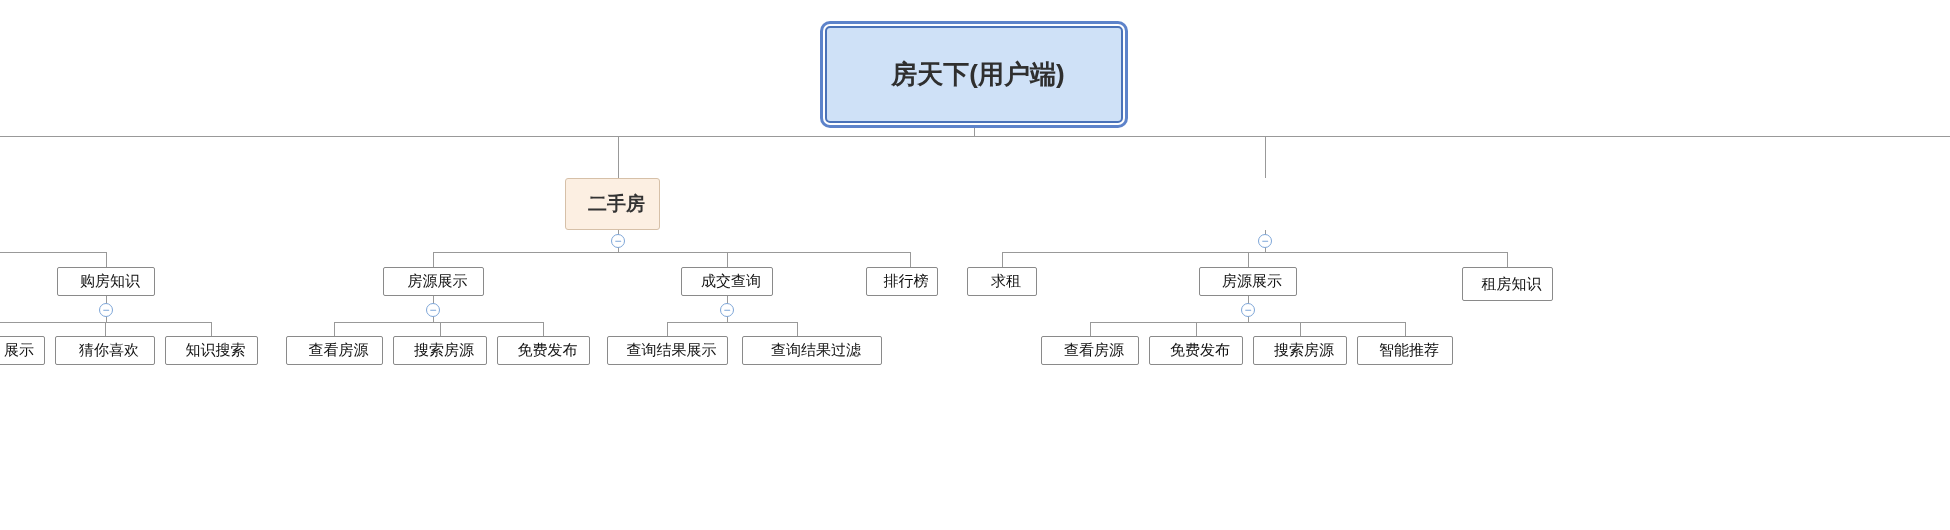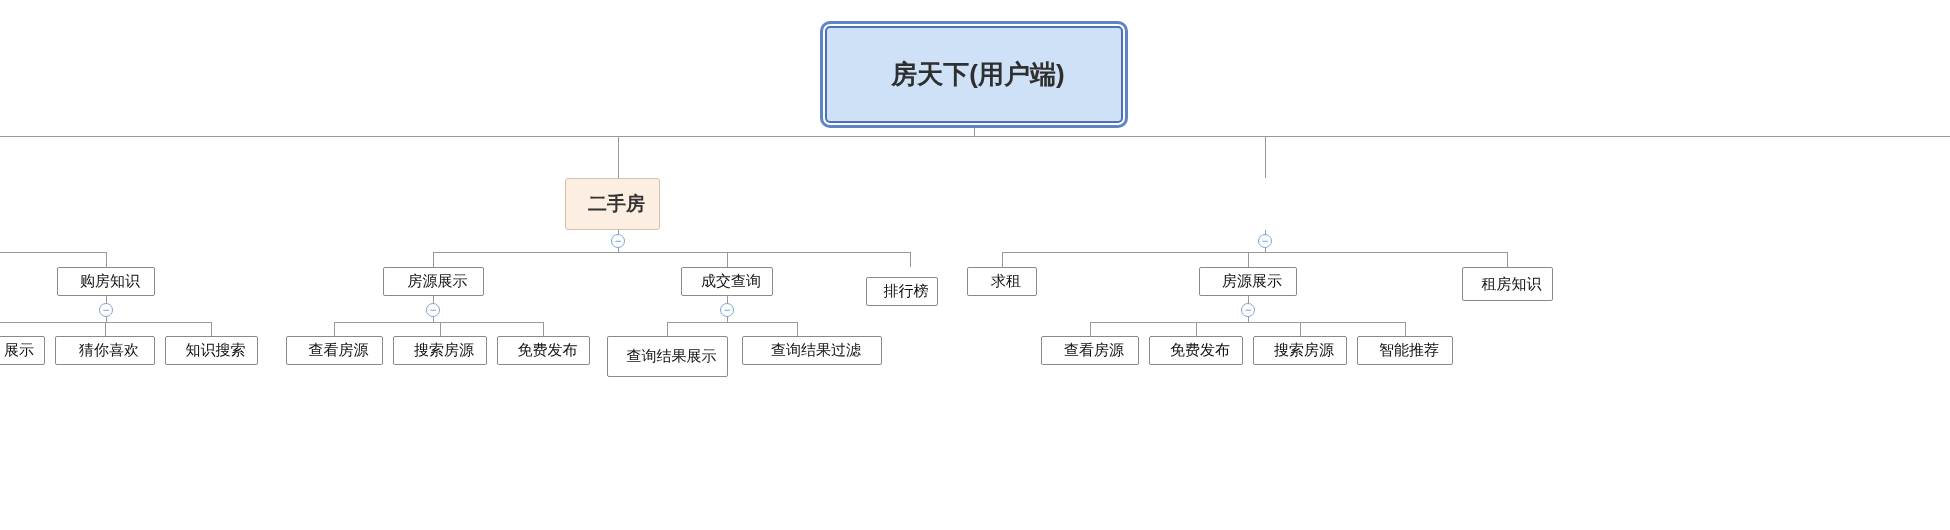--- a/index.html
+++ b/index.html
@@ -105,32 +105,32 @@
       M1405 322 V336"></path>
   </svg>
 
   <div class="node root" style="left:825px;top:26px;width:298px;height:97px">房天下(用户端)</div>
 
   <div class="node branch" style="left:565px;top:178px;width:95px;height:52px">二手房</div>
 
   <div class="node" style="left:57px;top:267px;width:98px;height:29px">购房知识</div>
   <div class="node" style="left:383px;top:267px;width:101px;height:29px">房源展示</div>
   <div class="node" style="left:681px;top:267px;width:92px;height:29px">成交查询</div>
-  <div class="node" style="left:866px;top:277px;width:72px;height:29px">排行榜</div>
+  <div class="node" style="left:866px;top:267px;width:72px;height:29px">排行榜</div>
   <div class="node" style="left:967px;top:267px;width:70px;height:29px">求租</div>
   <div class="node" style="left:1199px;top:267px;width:98px;height:29px">房源展示</div>
   <div class="node" style="left:1462px;top:267px;width:91px;height:34px">租房知识</div>
 
   <div class="node partial" style="left:-64px;top:336px;width:109px;height:29px">展示</div>
   <div class="node" style="left:55px;top:336px;width:100px;height:29px">猜你喜欢</div>
   <div class="node" style="left:165px;top:336px;width:93px;height:29px">知识搜索</div>
   <div class="node" style="left:286px;top:336px;width:97px;height:29px">查看房源</div>
   <div class="node" style="left:393px;top:336px;width:94px;height:29px">搜索房源</div>
   <div class="node" style="left:497px;top:336px;width:93px;height:29px">免费发布</div>
-  <div class="node" style="left:607px;top:336px;width:121px;height:41px">查询结果展示</div>
+  <div class="node" style="left:607px;top:336px;width:121px;height:29px">查询结果展示</div>
   <div class="node" style="left:742px;top:336px;width:140px;height:29px">查询结果过滤</div>
   <div class="node" style="left:1041px;top:336px;width:98px;height:29px">查看房源</div>
   <div class="node" style="left:1149px;top:336px;width:94px;height:29px">免费发布</div>
   <div class="node" style="left:1253px;top:336px;width:94px;height:29px">搜索房源</div>
   <div class="node" style="left:1357px;top:336px;width:96px;height:29px">智能推荐</div>
 
   <div class="collapse" style="left:611px;top:234px">−</div>
   <div class="collapse" style="left:1258px;top:234px">−</div>
   <div class="collapse" style="left:99px;top:303px">−</div>
   <div class="collapse" style="left:426px;top:303px">−</div>

